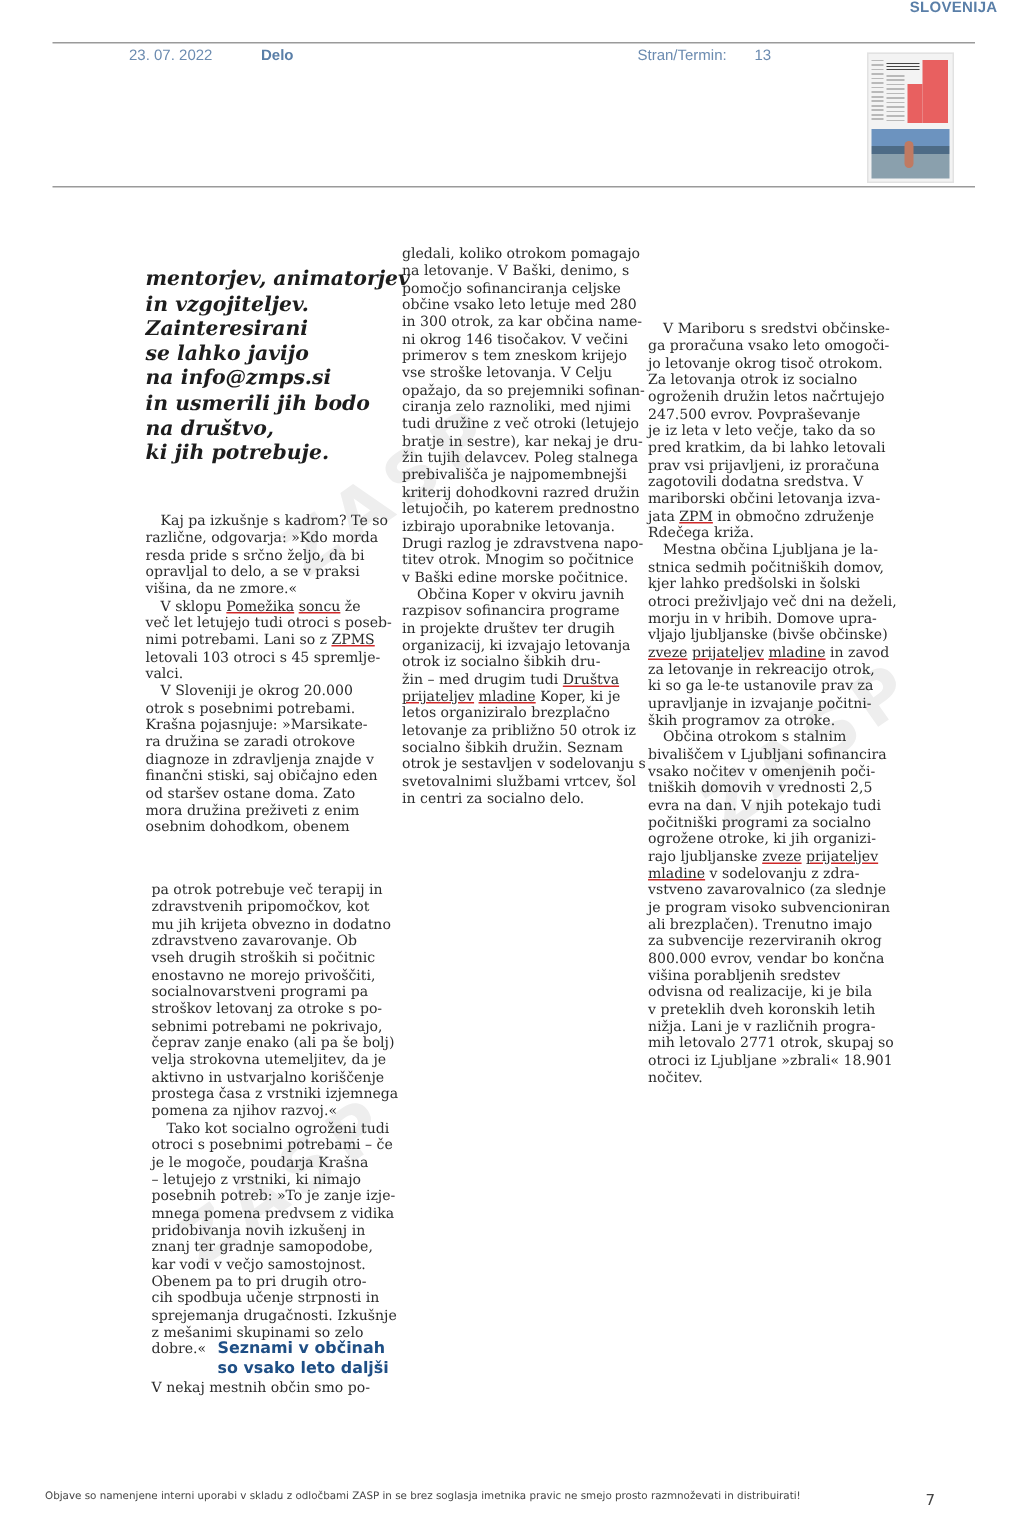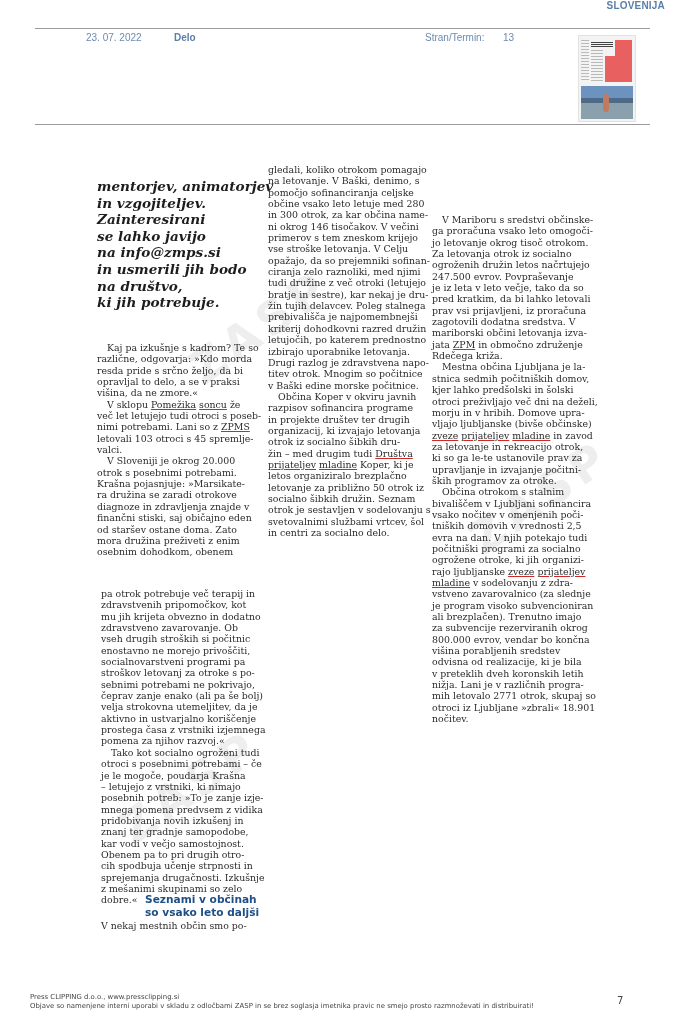--- a/index.html
+++ b/index.html
@@ -229,16 +229,15 @@
   <span class="ln">višina porabljenih sredstev</span>
   <span class="ln">odvisna od realizacije, ki je bila</span>
   <span class="ln">v preteklih dveh koronskih letih</span>
   <span class="ln">nižja. Lani je v različnih progra-</span>
   <span class="ln">mih letovalo 2771 otrok, skupaj so</span>
   <span class="ln">otroci iz Ljubljane »zbrali« 18.901</span>
   <span class="ln">nočitev.</span>
 </div>
 
 <div class="footer">
-  <span>Press CLIPPING d.o.o., www.pressclipping.si</span>
   <span>Objave so namenjene interni uporabi v skladu z odločbami ZASP in se brez soglasja imetnika pravic ne smejo prosto razmnoževati in distribuirati!</span>
 </div>
 <div class="pagenum">7</div>
 
 </body></html>

